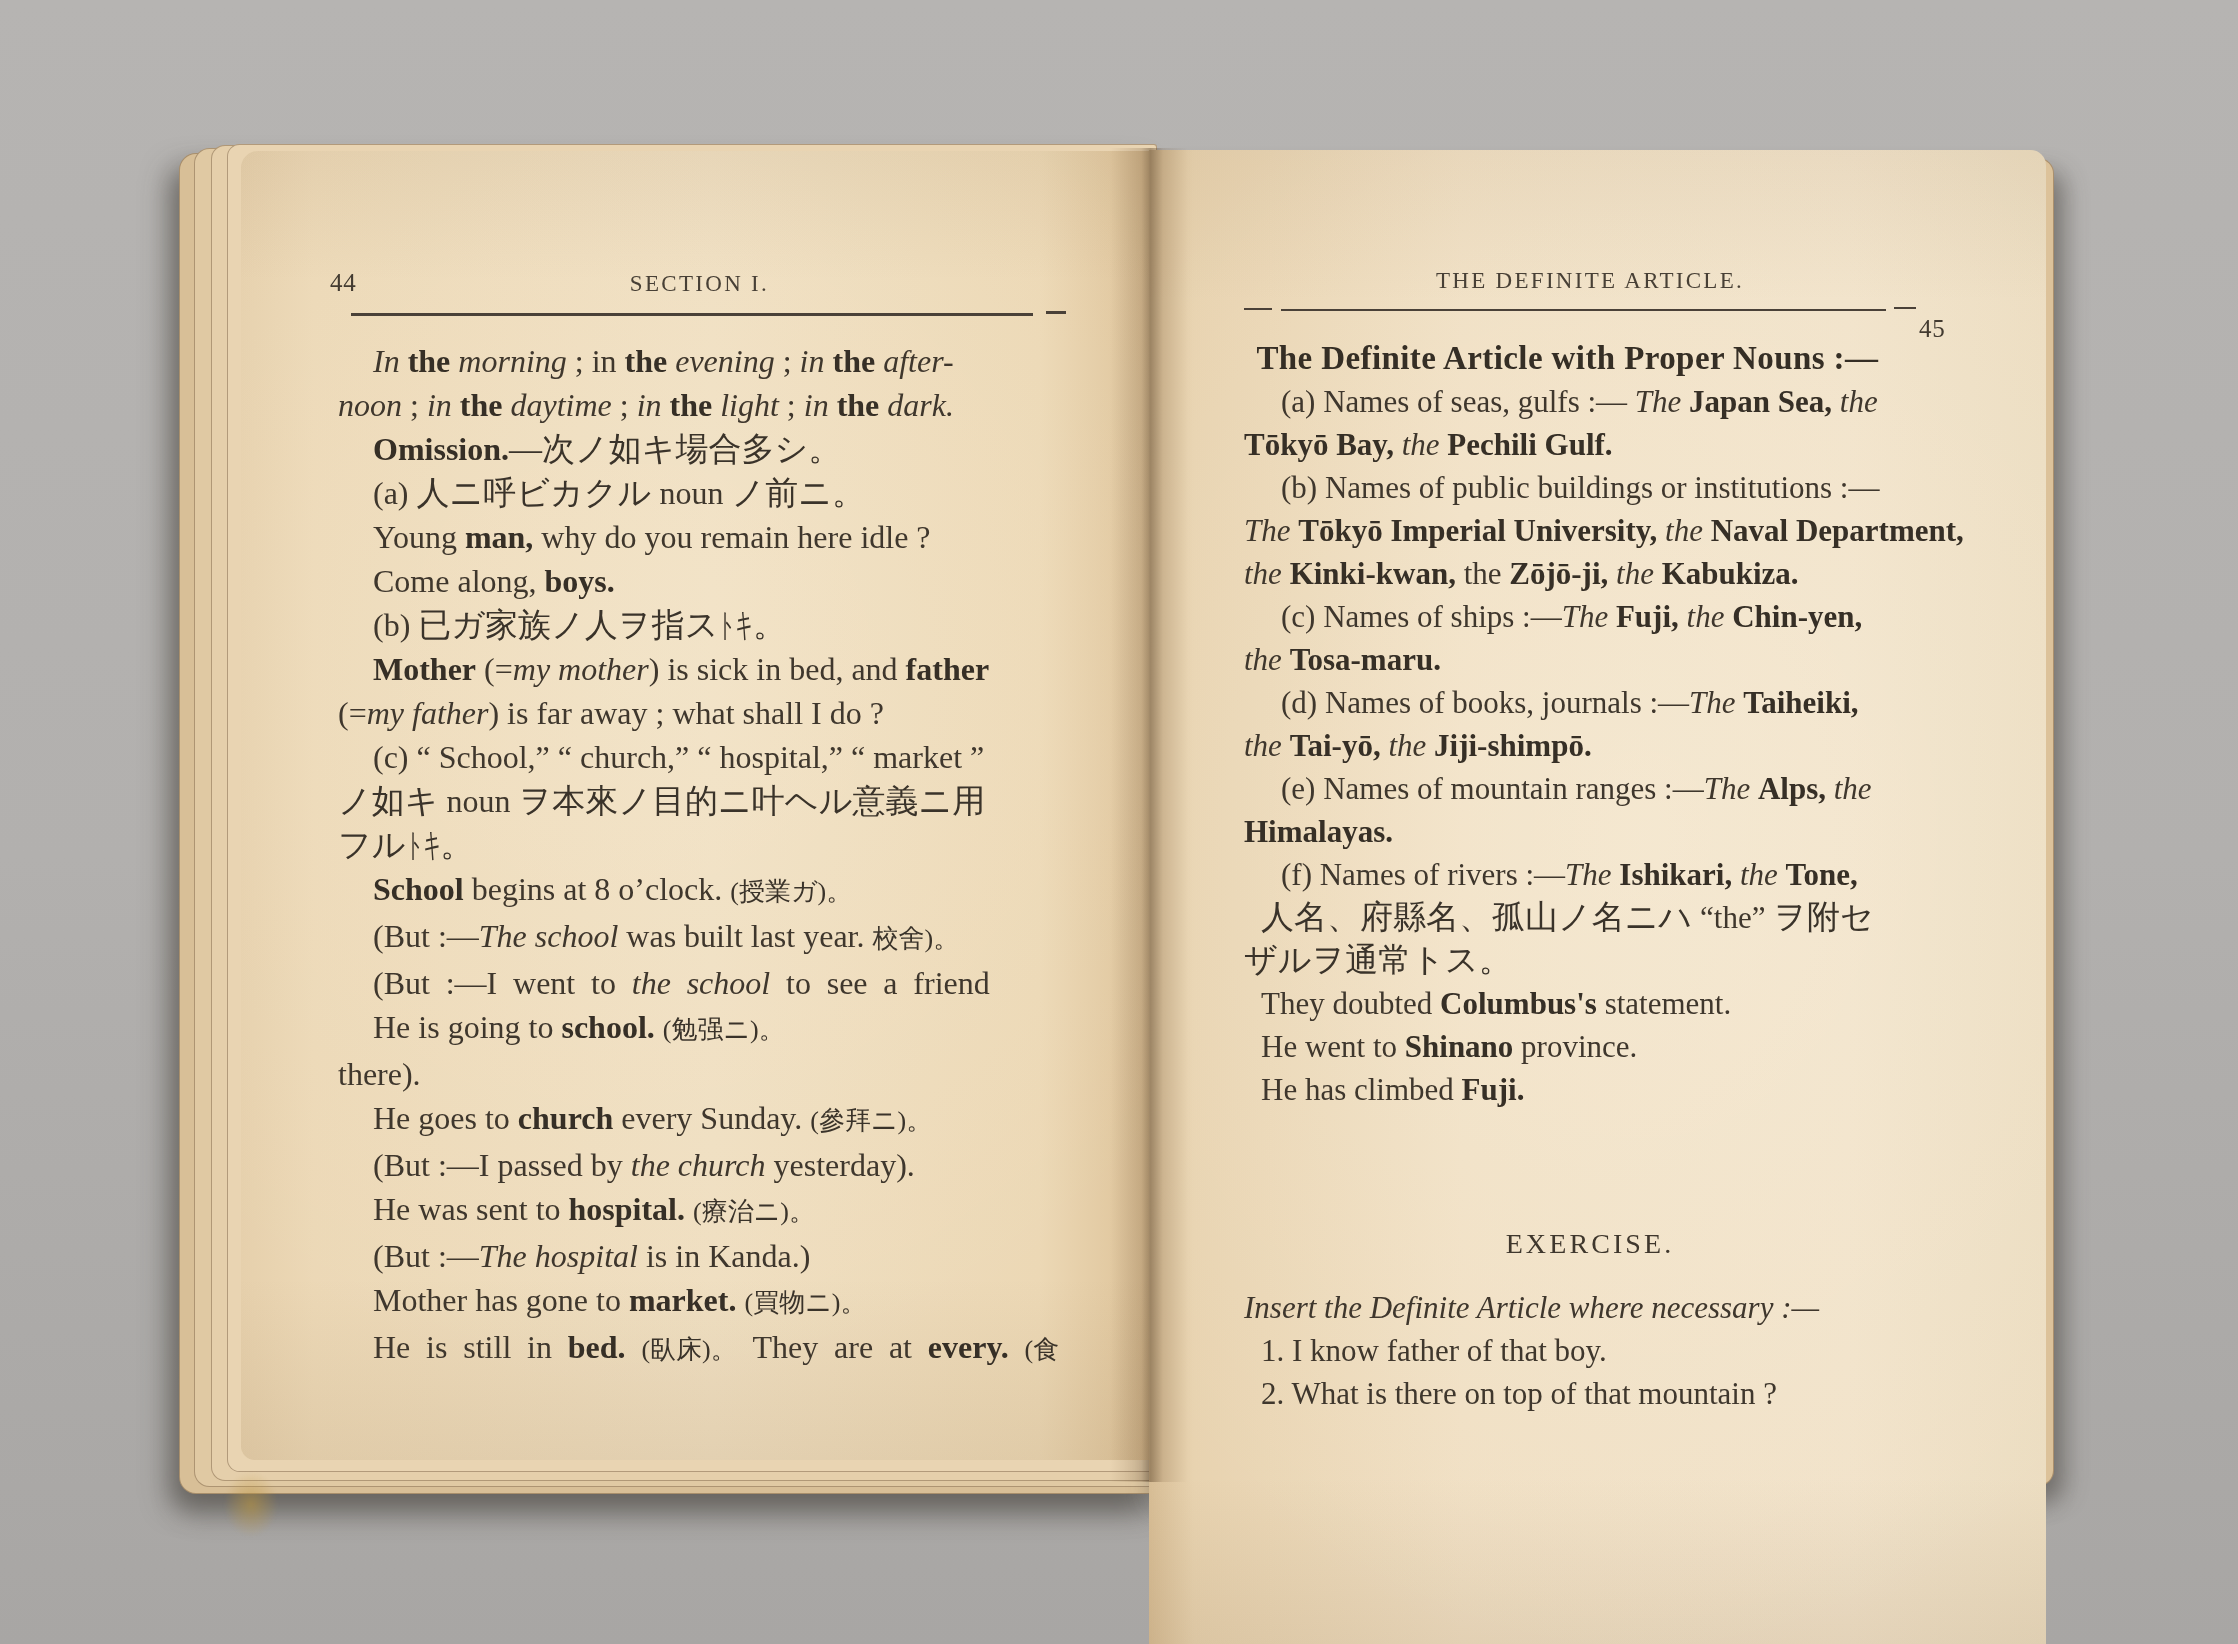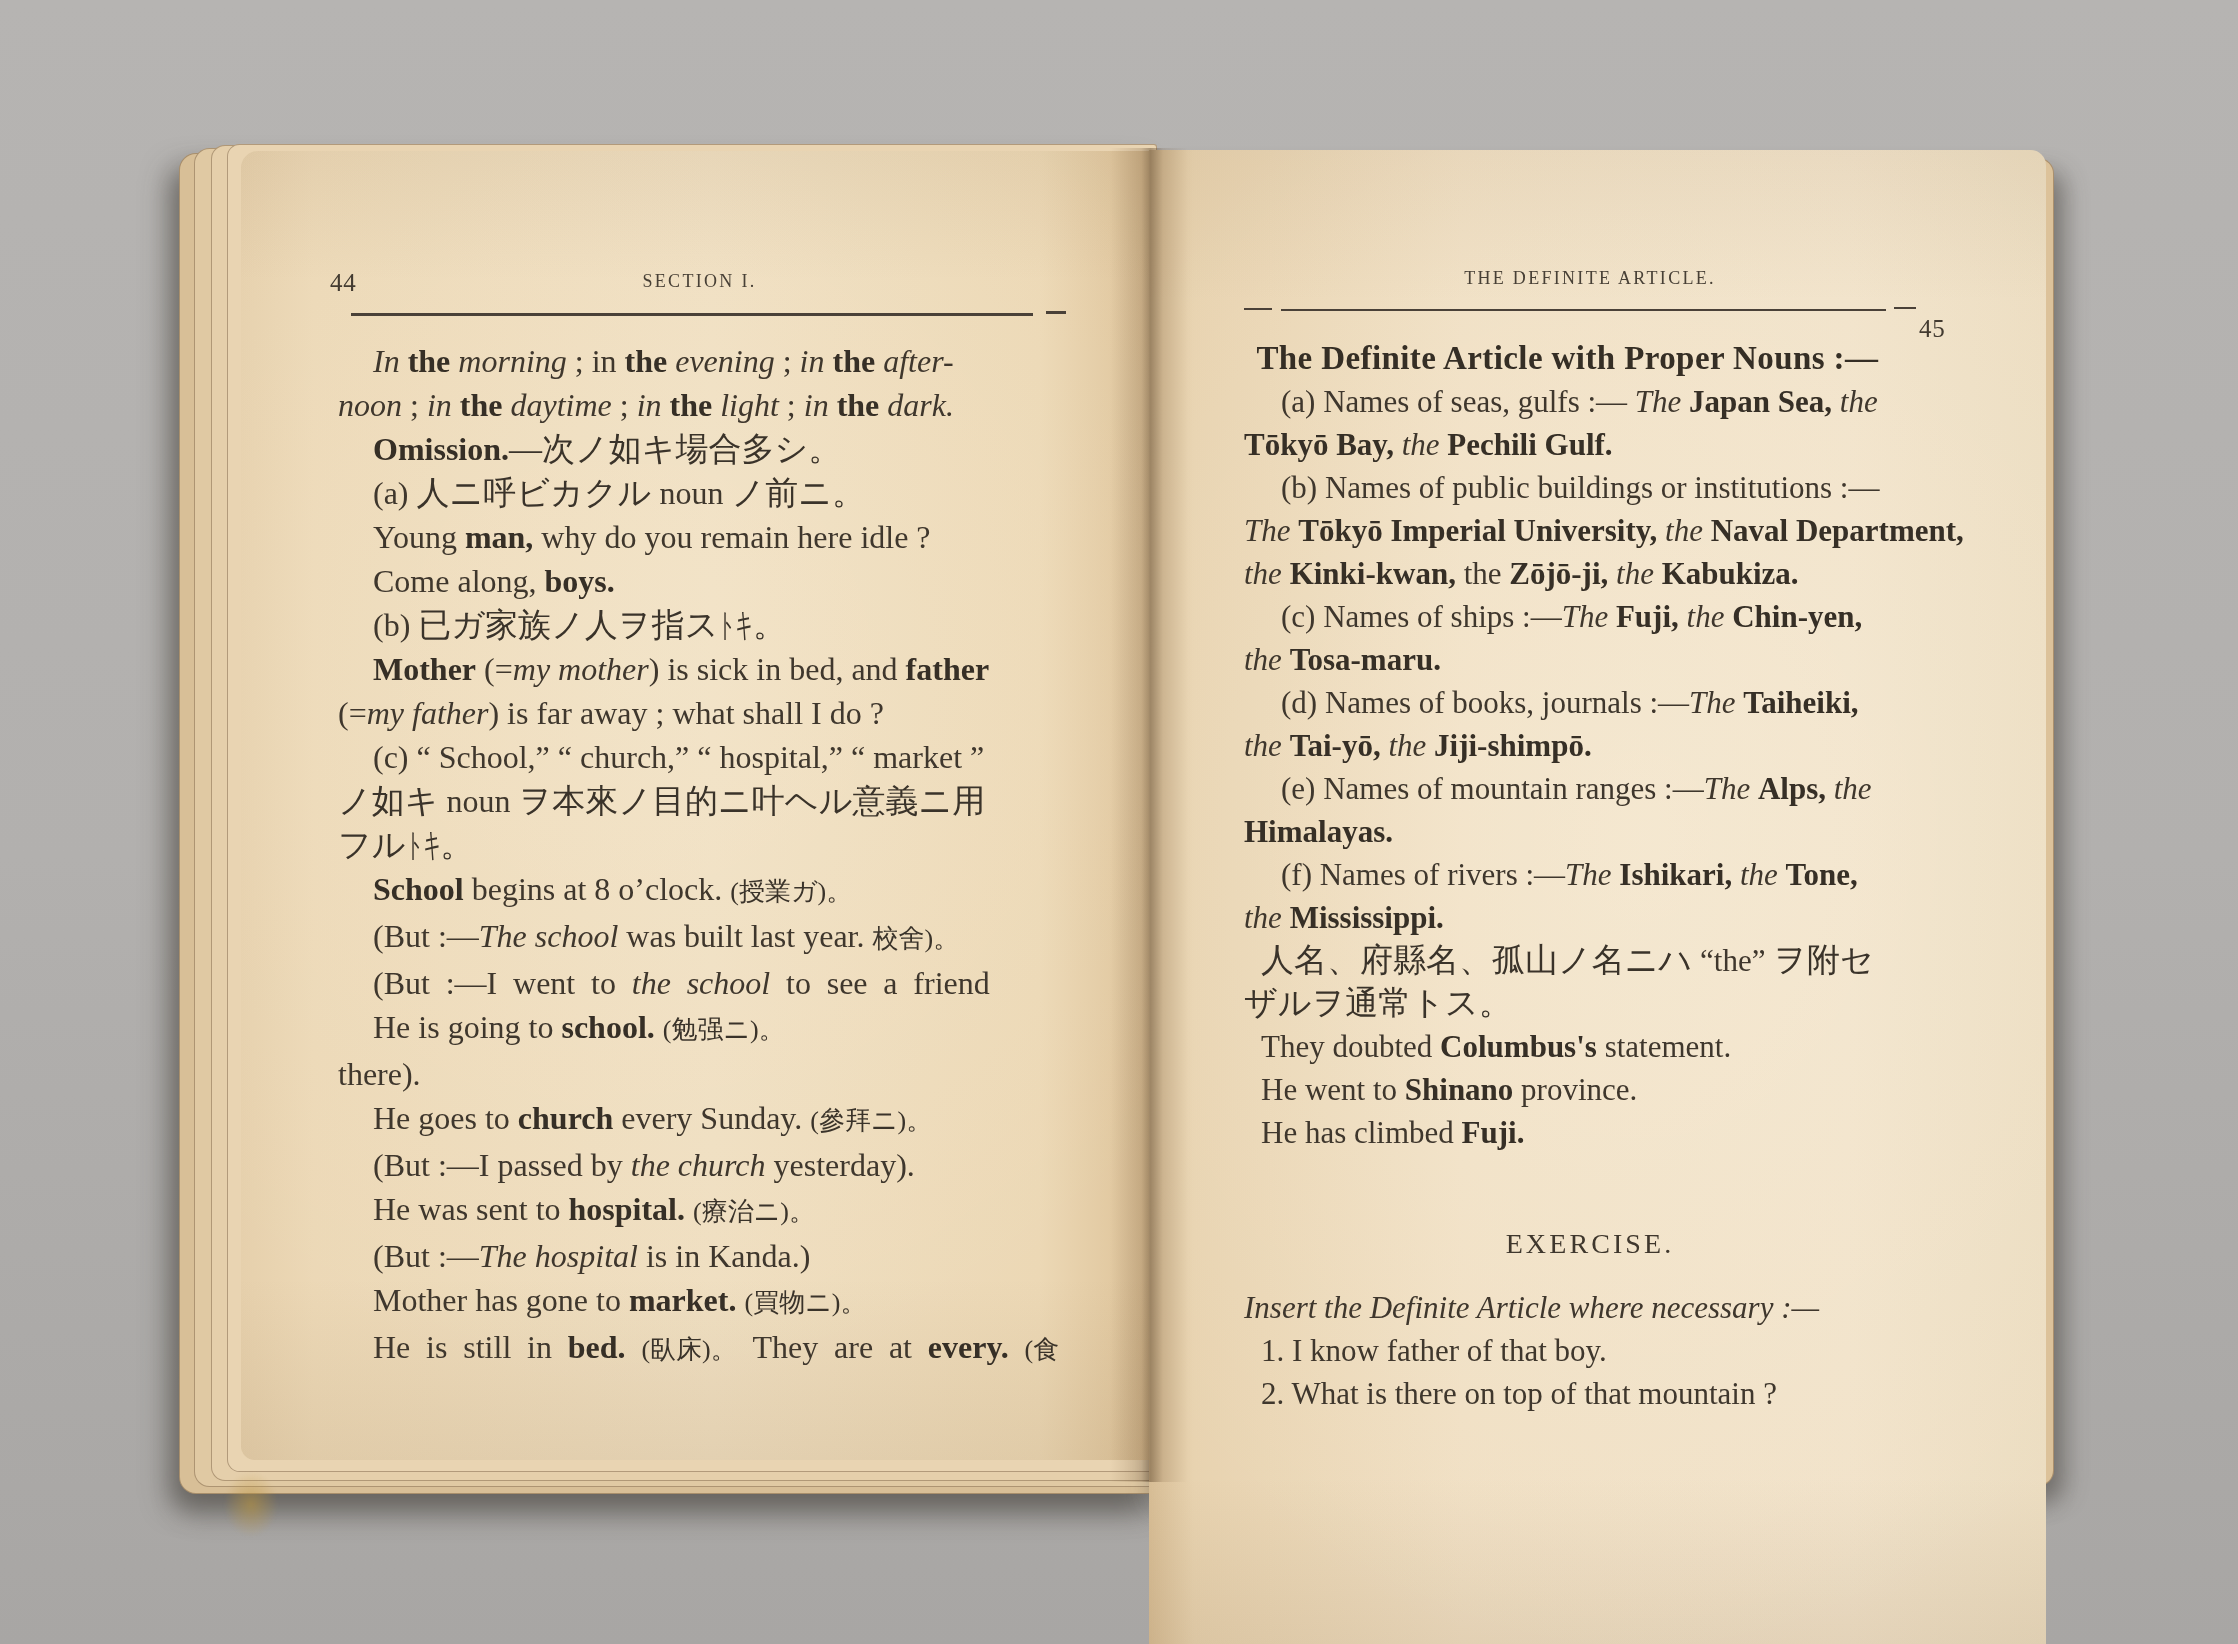--- a/index.html
+++ b/index.html
@@ -39,21 +39,21 @@
       linear-gradient(180deg, rgba(120,90,50,.07), rgba(0,0,0,0) 10%, rgba(0,0,0,0) 87%, rgba(110,80,45,.12)),
       linear-gradient(90deg,#d7bd95 0%,#e8d3b0 5%,#f0dfc3 35%,#f1e2c9 78%,#ecddc1 100%);
   }
   .gutter{
     position:absolute;left:933px;top:6.2px;width:78px;height:1334px;pointer-events:none;
     background:linear-gradient(90deg, rgba(95,65,35,0) 0%, rgba(95,65,35,.20) 40%, rgba(60,38,16,.38) 52%, rgba(95,65,35,.14) 68%, rgba(95,65,35,0) 100%);
   }
   .pagenum{position:absolute;font-size:25px;color:#433b31;letter-spacing:0.8px;}
   .pn-left{left:89px;top:118px;}
   .pn-right{left:770px;top:117px;margin-top:48px;}
-  .running-head{position:absolute;font-size:18px;letter-spacing:2.3px;color:#484036;text-align:center;}
+  .running-head{position:absolute;font-size:23px;letter-spacing:2.3px;color:#484036;text-align:center;}
   .rh-left{left:97px;top:120px;width:723px;}
   .rh-right{left:95px;top:118px;width:692px;}
   .rule{position:absolute;height:2.3px;background:#4a4138;}
   .rule-left-main{left:110px;top:162px;width:682px;}
   .rule-left-dash{left:805px;top:160px;width:20px;}
   .rule-right-a{left:95px;top:158px;width:28px;}
   .rule-right-b{left:132px;top:159px;width:605px;}
   .rule-right-c{left:745px;top:157px;width:22px;}
   .body-text{position:absolute;color:#3f372d;}
   #left-body{left:97px;top:188px;width:770px;font-size:32px;line-height:44px;}
@@ -134,21 +134,20 @@
           <div class="tl il"><span class="s-r">(b) Names of public buildings or institutions :—</span></div>
           <div class="tl"><span class="s-i">The</span><span class="s-r"> </span><span class="s-b">Tōkyō Imperial University,</span><span class="s-r"> </span><span class="s-i">the</span><span class="s-r"> </span><span class="s-b">Naval Department,</span></div>
           <div class="tl"><span class="s-i">the</span><span class="s-r"> </span><span class="s-b">Kinki-kwan,</span><span class="s-r"> the </span><span class="s-b">Zōjō-ji,</span><span class="s-r"> </span><span class="s-i">the</span><span class="s-r"> </span><span class="s-b">Kabukiza.</span></div>
           <div class="tl il"><span class="s-r">(c) Names of ships :—</span><span class="s-i">The</span><span class="s-r"> </span><span class="s-b">Fuji,</span><span class="s-r"> </span><span class="s-i">the</span><span class="s-r"> </span><span class="s-b">Chin-yen,</span></div>
           <div class="tl"><span class="s-i">the</span><span class="s-r"> </span><span class="s-b">Tosa-maru.</span></div>
           <div class="tl il"><span class="s-r">(d) Names of books, journals :—</span><span class="s-i">The</span><span class="s-r"> </span><span class="s-b">Taiheiki,</span></div>
           <div class="tl"><span class="s-i">the</span><span class="s-r"> </span><span class="s-b">Tai-yō,</span><span class="s-r"> </span><span class="s-i">the</span><span class="s-r"> </span><span class="s-b">Jiji-shimpō.</span></div>
           <div class="tl il"><span class="s-r">(e) Names of mountain ranges :—</span><span class="s-i">The</span><span class="s-r"> </span><span class="s-b">Alps,</span><span class="s-r"> </span><span class="s-i">the</span></div>
           <div class="tl"><span class="s-b">Himalayas.</span></div>
           <div class="tl il"><span class="s-r">(f) Names of rivers :—</span><span class="s-i">The</span><span class="s-r"> </span><span class="s-b">Ishikari,</span><span class="s-r"> </span><span class="s-i">the</span><span class="s-r"> </span><span class="s-b">Tone,</span></div>
-          <div class="tl"><span class="s-i">the</span><span class="s-r"> </span><span class="s-b">Mississippi.</span></div>
           <div class="tl is"><span class="s-k">人名、府縣名、孤山ノ名ニハ</span><span class="s-r"> “the” </span><span class="s-k">ヲ附セ</span></div>
           <div class="tl"><span class="s-k">ザルヲ通常トス。</span></div>
           <div class="tl is"><span class="s-r">They doubted </span><span class="s-b">Columbus's</span><span class="s-r"> statement.</span></div>
           <div class="tl is"><span class="s-r">He went to </span><span class="s-b">Shinano</span><span class="s-r"> province.</span></div>
           <div class="tl is"><span class="s-r">He has climbed </span><span class="s-b">Fuji.</span></div>
         </div>
       <div id="exercise-head">EXERCISE.</div>
       <div class="body-text" id="exercise-body">
           <div class="tl"><span class="s-i">Insert the Definite Article where necessary :—</span></div>
           <div class="tl is"><span class="s-r">1.  I know father of that boy.</span></div>

